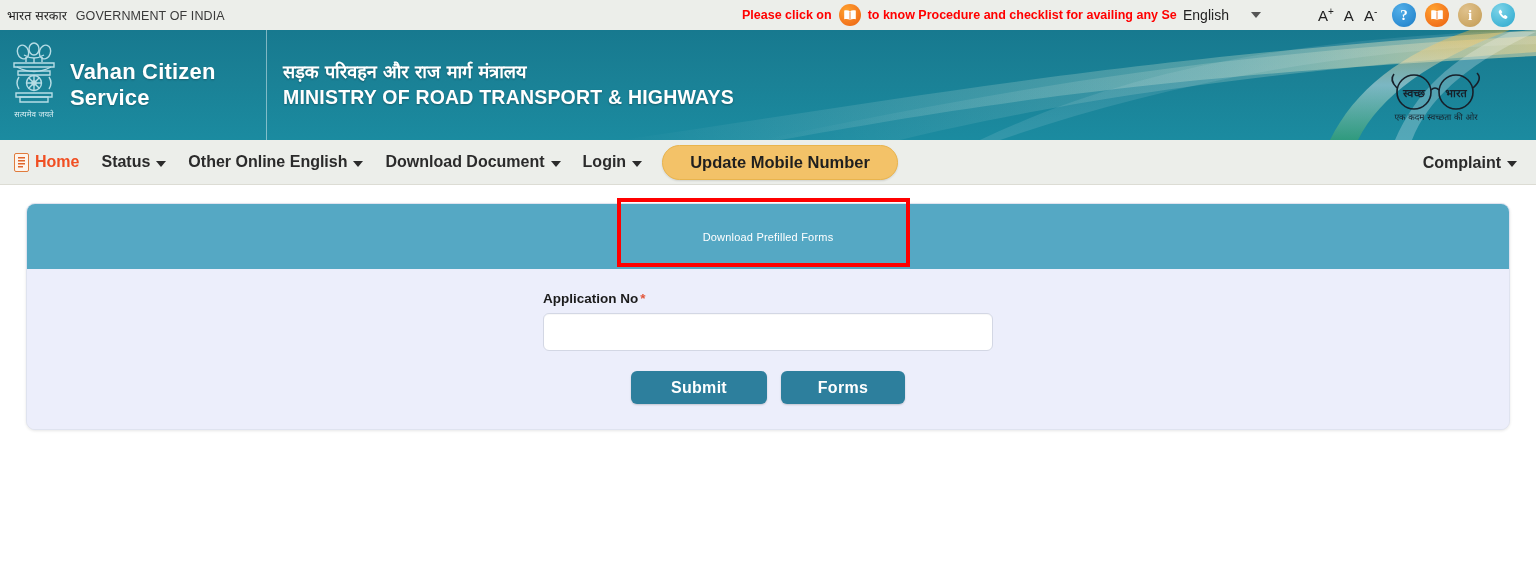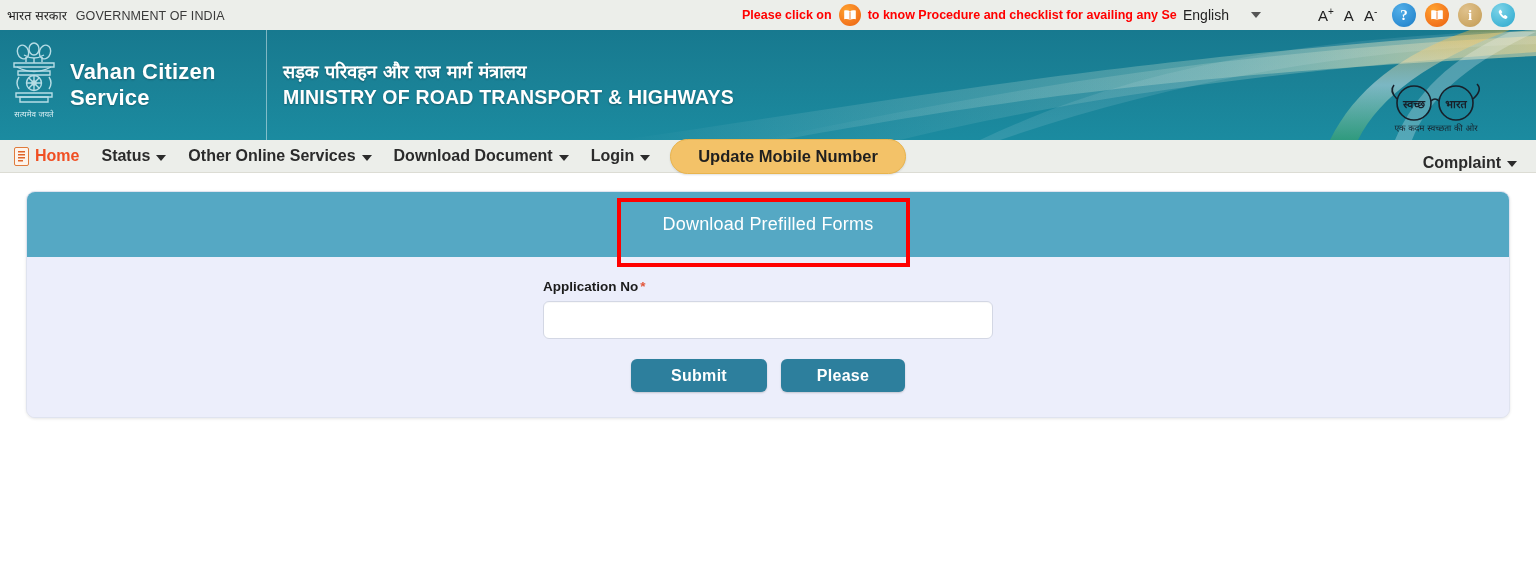--- a/index.html
+++ b/index.html
@@ -108,27 +108,27 @@
     font-family:"DejaVu Sans", sans-serif;
     text-shadow:0 1px 2px rgba(0,0,0,.3);
   }
   .min-en{
     color:#ffffff; font-weight:bold; font-size:19.5px; line-height:1.35;
     letter-spacing:.2px;
     text-shadow:0 1px 2px rgba(0,0,0,.3);
   }
 
   .swachh{
-    position:absolute; right:36px; top:49px; width:120px; height:62px; z-index:3;
+    position:absolute; right:36px; top:38px; width:120px; height:62px; z-index:3;
   }
   .swachh svg{ display:block; }
 
   
   .navbar{
-    height:33px; width:100%;
+    height:45px; width:100%;
     background:#eceeea;
     border-bottom:1px solid #dcdcd4;
     display:flex; align-items:center;
     padding-left:8px;
     position:relative;
   }
   .nav-item{
     display:flex; align-items:center; gap:6px;
     font-size:16px; font-weight:bold; color:#2b2b2b;
     padding:0 11px; height:45px; cursor:pointer; white-space:nowrap;
@@ -177,21 +177,21 @@
     border-radius:9px;
     overflow:hidden;
     border:1px solid #dfe3ef;
     box-shadow:0 1px 3px rgba(0,0,0,.10);
     background:#eceefb;
   }
   .card-header{
     background:#55a8c4;
     height:65px;
     display:flex; align-items:center; justify-content:center;
-    color:#ffffff; font-size:18px;
+    color:#ffffff; font-size:11px;
     letter-spacing:.2px;
   }
   .card-body{
     background:#eceefb;
     padding:22px 0 25px 0;
     display:flex; flex-direction:column; align-items:center;
   }
   .field-block{ width:450px; }
   .field-label{
     font-size:13.5px; font-weight:bold; color:#1b1b1b;
@@ -371,21 +371,21 @@
       </span>
     <span>Home</span>
   </div>
 
   <div class="nav-item">
     <span>Status</span>
     <span class="caret"></span>
   </div>
 
   <div class="nav-item">
-    <span>Other Online Services</span>
+    <span>Other Online English</span>
     <span class="caret"></span>
   </div>
 
   <div class="nav-item">
     <span>Download Document</span>
     <span class="caret"></span>
   </div>
 
   <div class="nav-item">
     <span>Login</span>
@@ -412,19 +412,19 @@
     <div class="card-body">
       <div class="field-block">
         <label class="field-label">
           <span>Application No</span><span class="req">*</span>
         </label>
         <input class="text-input" type="text" value="" placeholder="" style="">
       </div>
 
       <div class="btn-row">
         <button class="btn btn-submit">Submit</button>
-        <button class="btn btn-reset">Please</button>
+        <button class="btn btn-reset">Forms</button>
       </div>
     </div>
   </div>
 </div>
 
 <div class="annotation-box" style="left: 617px; top: 198px; width: 293px; height: 69px; border-color: rgb(255, 0, 0);"></div>
 
 </body></html>

